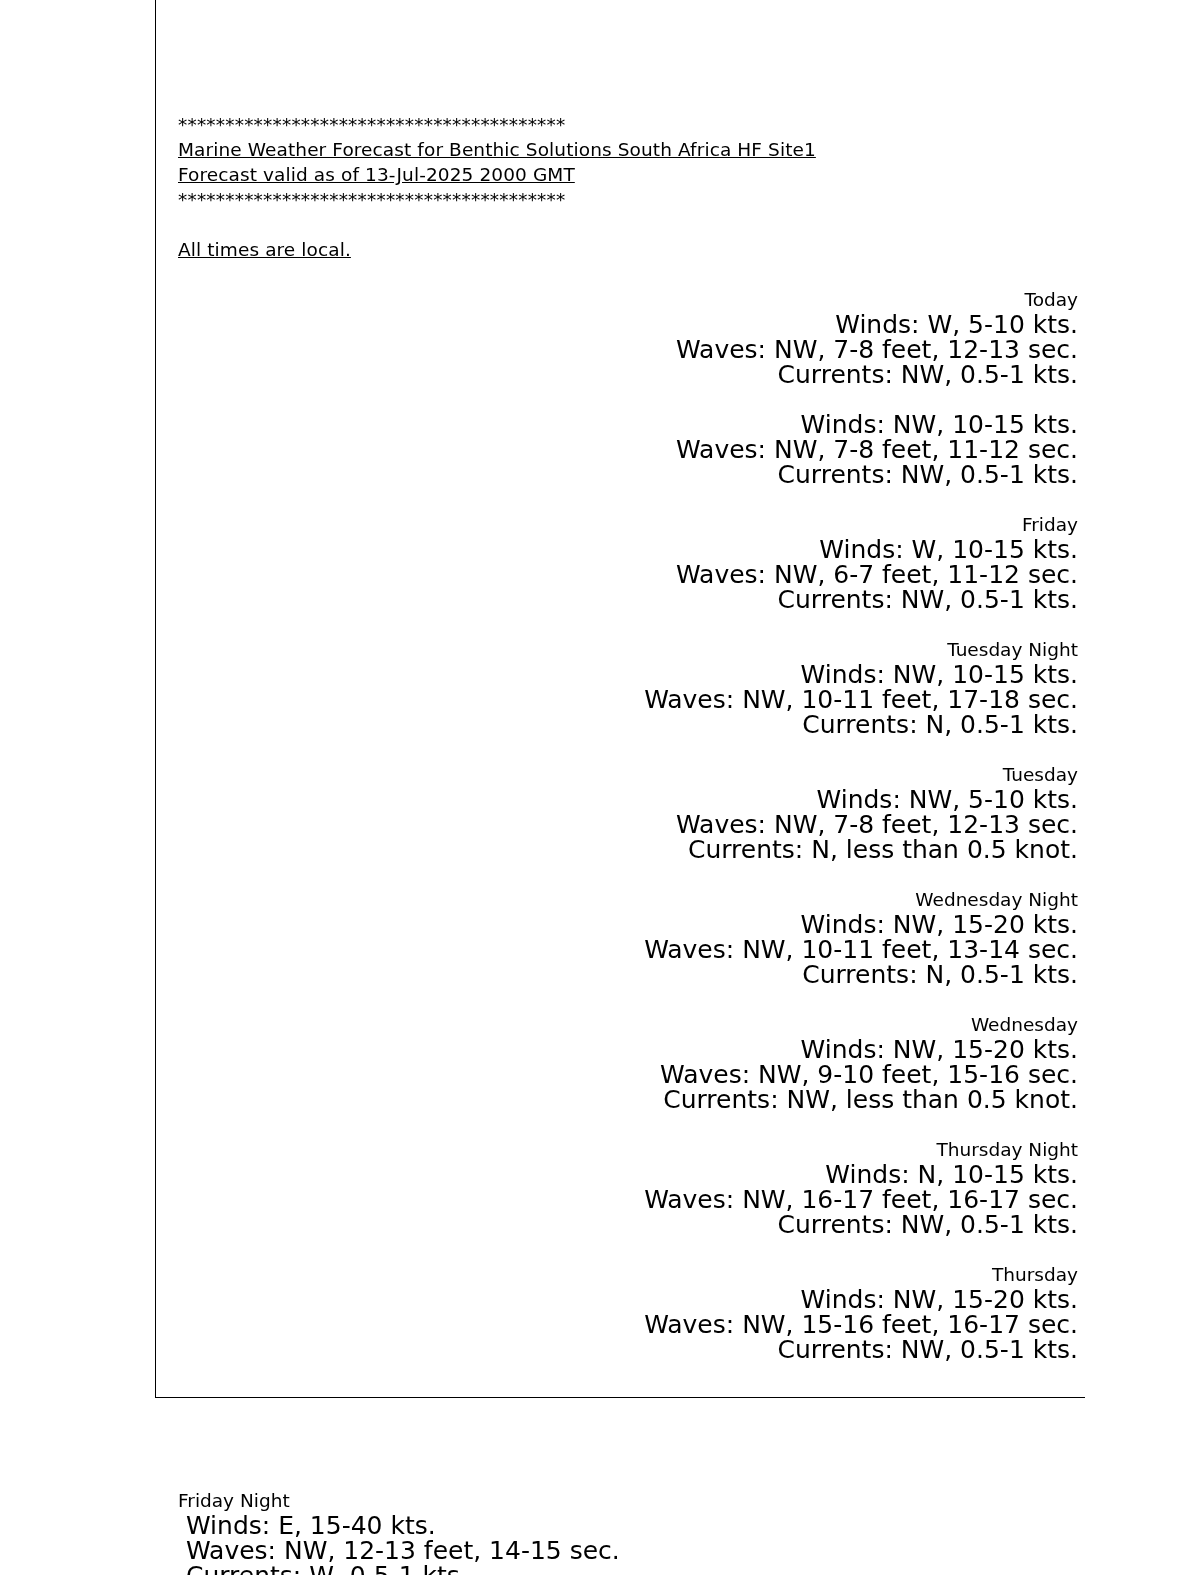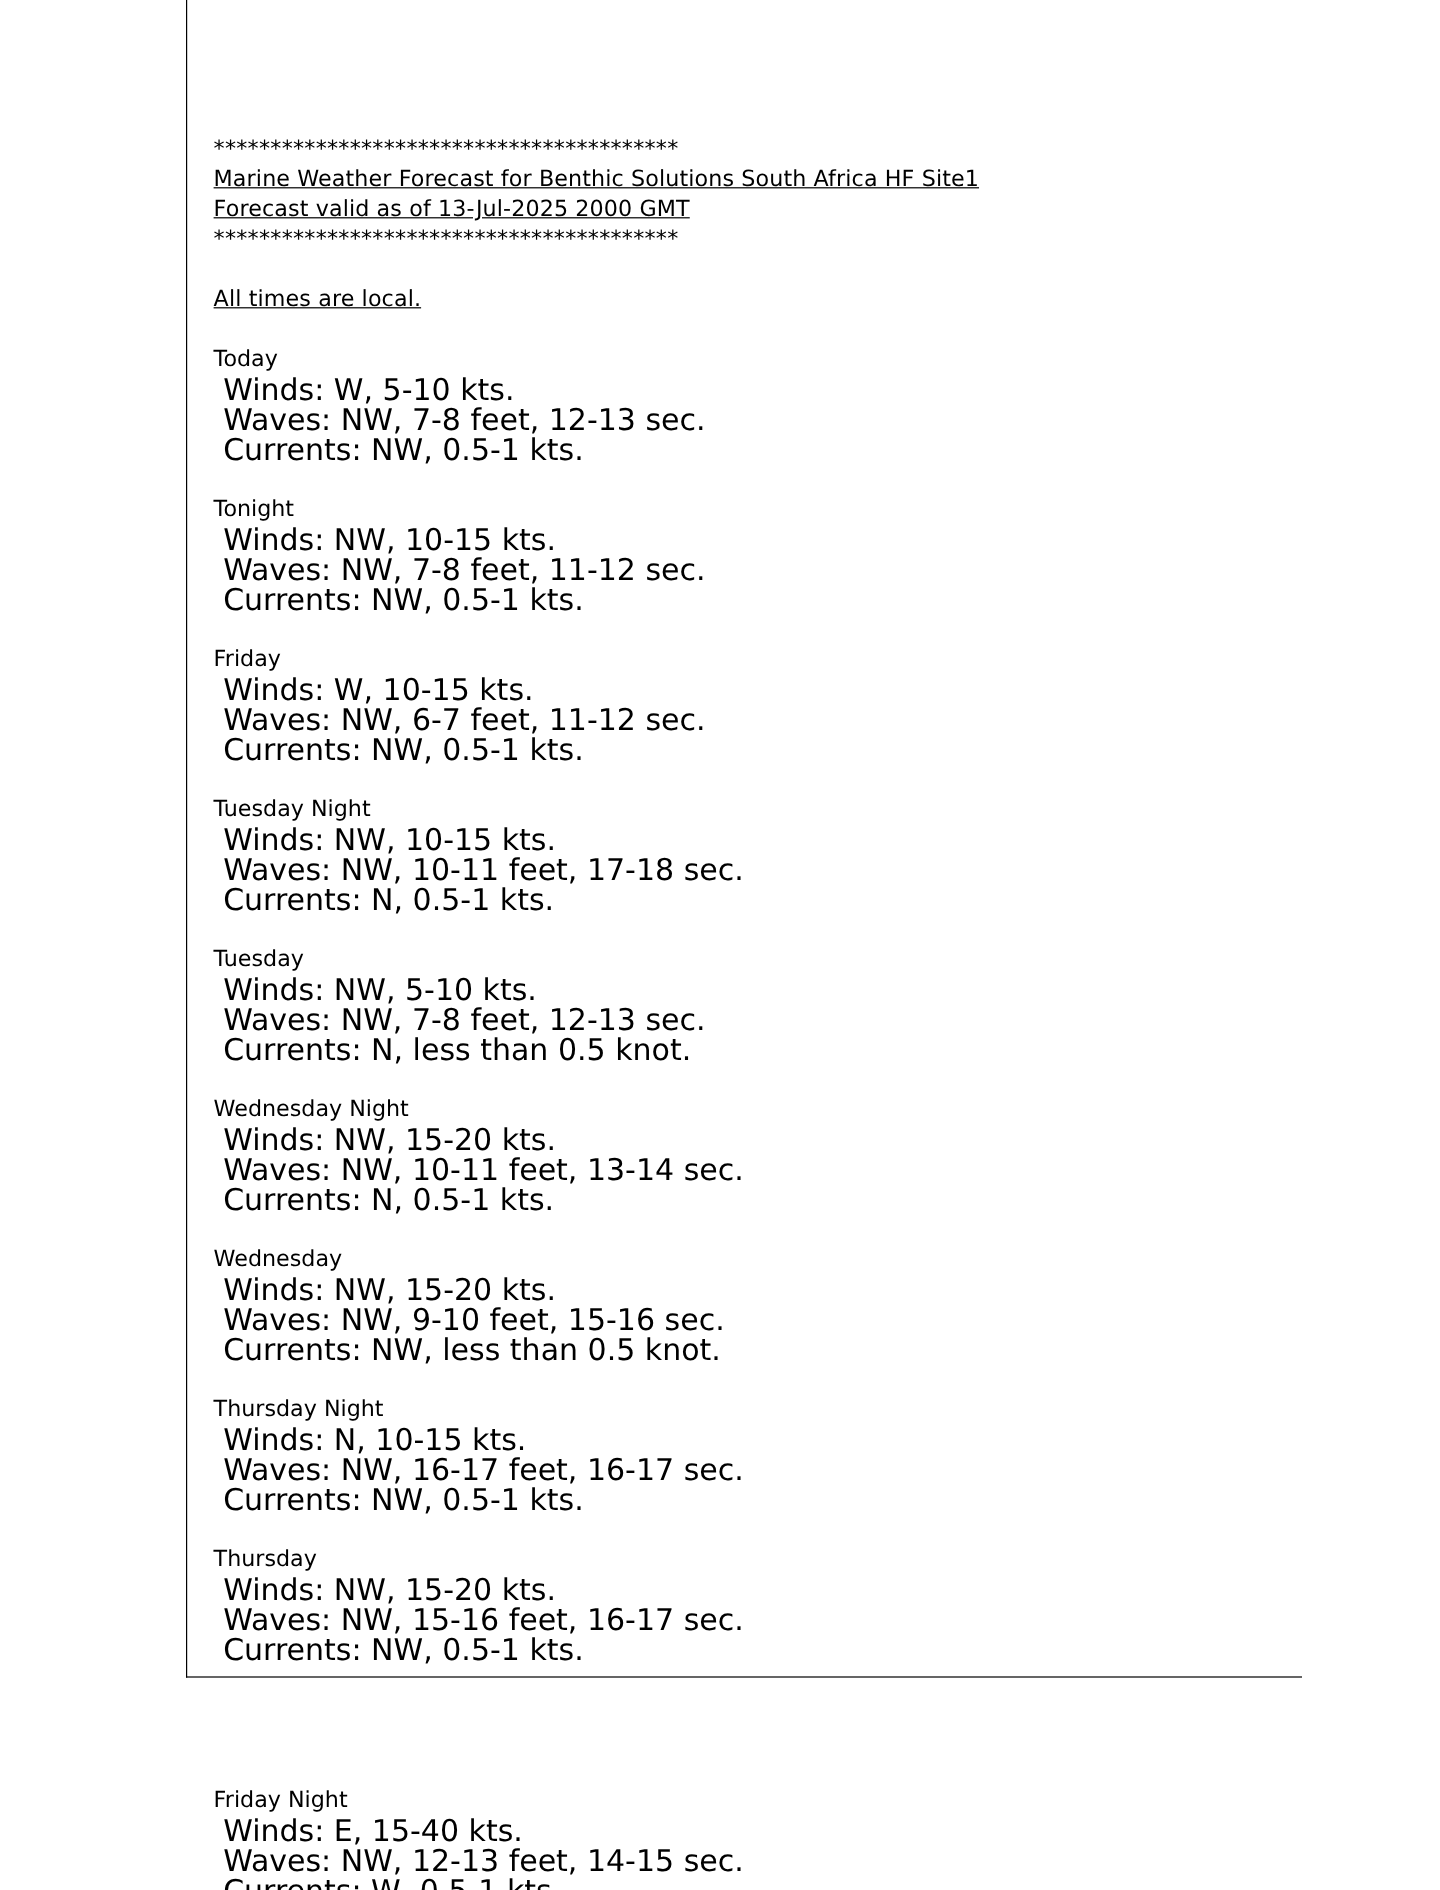--- a/index.html
+++ b/index.html
@@ -50,20 +50,21 @@
     font-size: 18.5px;
     line-height: 25px;
     white-space: pre;
     letter-spacing: 0.2px;
   }
   .blank {
     height: 25px;
   }
   .block {
     margin: 0;
+    text-align: right;
   }
   .period-name {
     font-size: 18.5px;
     line-height: 25px;
     white-space: pre;
   }
   .detail {
     font-size: 25px;
     line-height: 25px;
     white-space: pre;
@@ -97,21 +98,20 @@
 
     <div class="block">
       <div class="period-name">Today</div>
       <div class="detail"> Winds: W, 5-10 kts.</div>
       <div class="detail"> Waves: NW, 7-8 feet, 12-13 sec.</div>
       <div class="detail"> Currents: NW, 0.5-1 kts.</div>
     </div>
     <div class="blank"></div>
 
     <div class="block">
-      <div class="period-name">Tonight</div>
       <div class="detail"> Winds: NW, 10-15 kts.</div>
       <div class="detail"> Waves: NW, 7-8 feet, 11-12 sec.</div>
       <div class="detail"> Currents: NW, 0.5-1 kts.</div>
     </div>
     <div class="blank"></div>
 
     <div class="block">
       <div class="period-name">Friday</div>
       <div class="detail"> Winds: W, 10-15 kts.</div>
       <div class="detail"> Waves: NW, 6-7 feet, 11-12 sec.</div>

